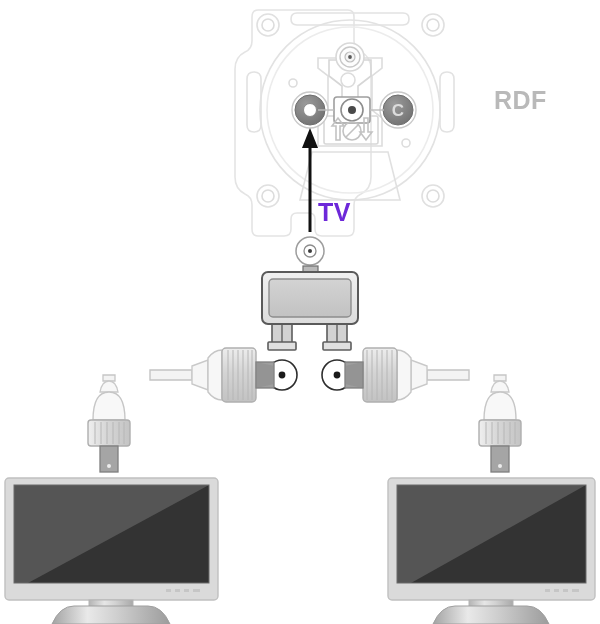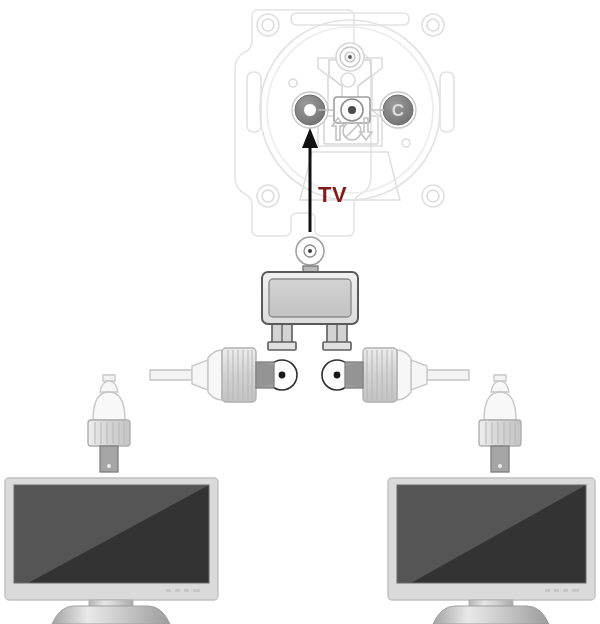--- a/index.html
+++ b/index.html
@@ -31,25 +31,25 @@
     font-family: "Liberation Sans", sans-serif;
     font-size: 25px;
     font-weight: bold;
     color: #b9b9b9;
     letter-spacing: 0.5px;
     white-space: nowrap;
   }
   .label-tv {
     position: absolute;
     left: 318px;
-    top: 182px;
+    top: 198px;
     font-family: "Liberation Sans", sans-serif;
-    font-size: 22px;
+    font-size: 25px;
     font-weight: bold;
-    color: #7f1d1d;
+    color: #6d28d9;
     letter-spacing: 0.5px;
     white-space: nowrap;
   }
 </style>
 </head>
 <body>
 
 <div id="stage">
 
   <svg class="layer" viewBox="0 0 600 624">
@@ -303,16 +303,17 @@
         <rect x="545" y="589" width="5" height="3"></rect>
         <rect x="554" y="589" width="5" height="3"></rect>
         <rect x="563" y="589" width="5" height="3"></rect>
         <rect x="572" y="589" width="7" height="3"></rect>
       </g>
       <rect x="469" y="600" width="44" height="18" fill="url(#gradStand)" stroke="#b4b4b4" stroke-width="1"></rect>
       <path d="M433 624 q8 -18 22 -18 l72 0 q14 0 22 18 z" fill="url(#gradBase)" stroke="#9f9f9f" stroke-width="1"></path>
     </g>
   </svg>
 
+  <div class="label-rdf">RDF</div>
 
   <div class="label-tv">TV</div>
 
 </div>
 
 </body></html>

